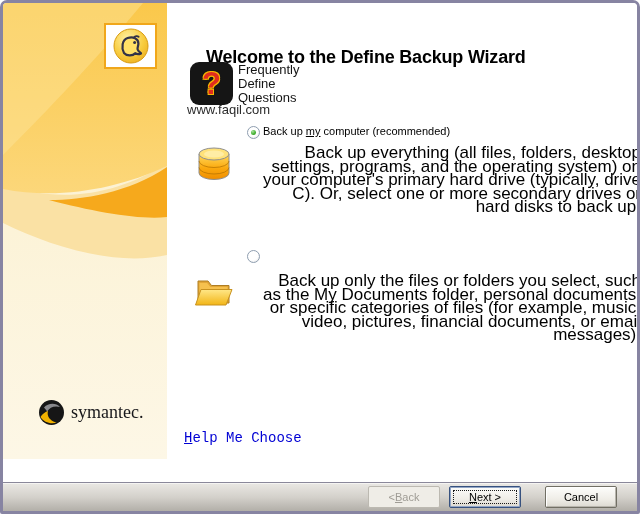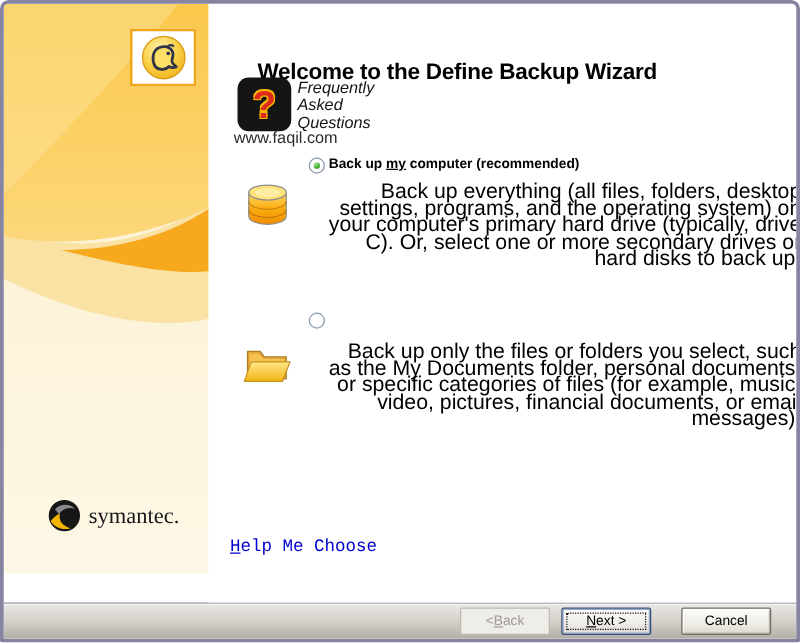--- a/index.html
+++ b/index.html
@@ -38,32 +38,32 @@
   .page-title{position:absolute;left:23px;top:28px;margin:16px;font-size:18px;font-weight:bold;color:#000;letter-spacing:-.2px;white-space:nowrap;}
   .faq{position:absolute;left:23px;top:59px;display:flex;}
   .faq-badge{
     width:43px;height:43px;border-radius:9px;background:#151515;flex:none;
     display:flex;align-items:center;justify-content:center;
   }
   .faq-badge span{
     font-size:31px;font-weight:bold;color:#DF2B1E;line-height:1;
     text-shadow:-1px -1px 0 #F7B500,1px -1px 0 #F7B500,-1px 1px 0 #F7B500,1px 1px 0 #F7B500;
   }
-  .faq-words{margin-left:5px;font-size:13px;line-height:14px;color:#141414;padding-top:1px;font-style:italic;}
+  .faq-words{margin-left:5px;font-size:13px;line-height:14px;color:#141414;padding-top:1px;}
   .faq-url{position:absolute;left:20px;top:99px;font-size:13px;color:#2b2b2b;}
   .radio{
     position:absolute;width:13px;height:13px;border-radius:50%;box-sizing:border-box;
     border:1px solid #8E9DAF;background:radial-gradient(circle at 40% 35%,#ffffff 55%,#DCDEE0 100%);
     cursor:pointer;
   }
   .radio.sel::after{
     content:"";position:absolute;left:3px;top:3px;width:5px;height:5px;border-radius:50%;
     background:radial-gradient(circle at 35% 30%,#A5E49B 0%,#47B234 55%,#1E8A12 100%);
   }
-  .opt-label{position:absolute;font-size:11px;color:#000;cursor:pointer;white-space:nowrap;font-weight:bold;}
+  .opt-label{position:absolute;font-size:11px;color:#000;cursor:pointer;white-space:nowrap;}
   .desc{position:absolute;margin:0;font-size:17px;line-height:13.5px;color:#000;width:378px;text-align:right;}
   .icon{position:absolute;width:46px;height:46px;}
   .u{text-decoration:underline;}
   .help{position:absolute;left:17px;top:427px;font-size:14px;color:#0000D4;cursor:pointer;white-space:nowrap;font-family:Liberation Mono, monospace;}
   
   .bottombar{
     height:28px;flex:none;display:flex;align-items:center;justify-content:flex-end;
     padding-right:20px;background:linear-gradient(180deg,#EAE8E4 0%,#D4D1CB 50%,#B2AFA8 100%);
     box-shadow:inset 0 1px 0 #F5F4F2;
   }
@@ -139,21 +139,21 @@
 
     <div class="content">
       <h1 class="page-title">Welcome to the Define Backup Wizard</h1>
 
       <div class="faq">
         <div class="faq-badge">
           <span>?</span>
         </div>
         <div class="faq-words">
           <div>Frequently</div>
-          <div>Asked</div>
+          <div>Define</div>
           <div>Questions</div>
         </div>
       </div>
       <div class="faq-url">www.faqil.com</div>
 
       <div class="radio sel" style="left:80px;top:123px;"></div>
       <label class="opt-label" style="left:96px;top:122px;">
         <span>Back up </span><span class="u">my</span><span> computer (recommended)</span>
       </label>
       <div class="icon" style="left:24px;top:138px;">

